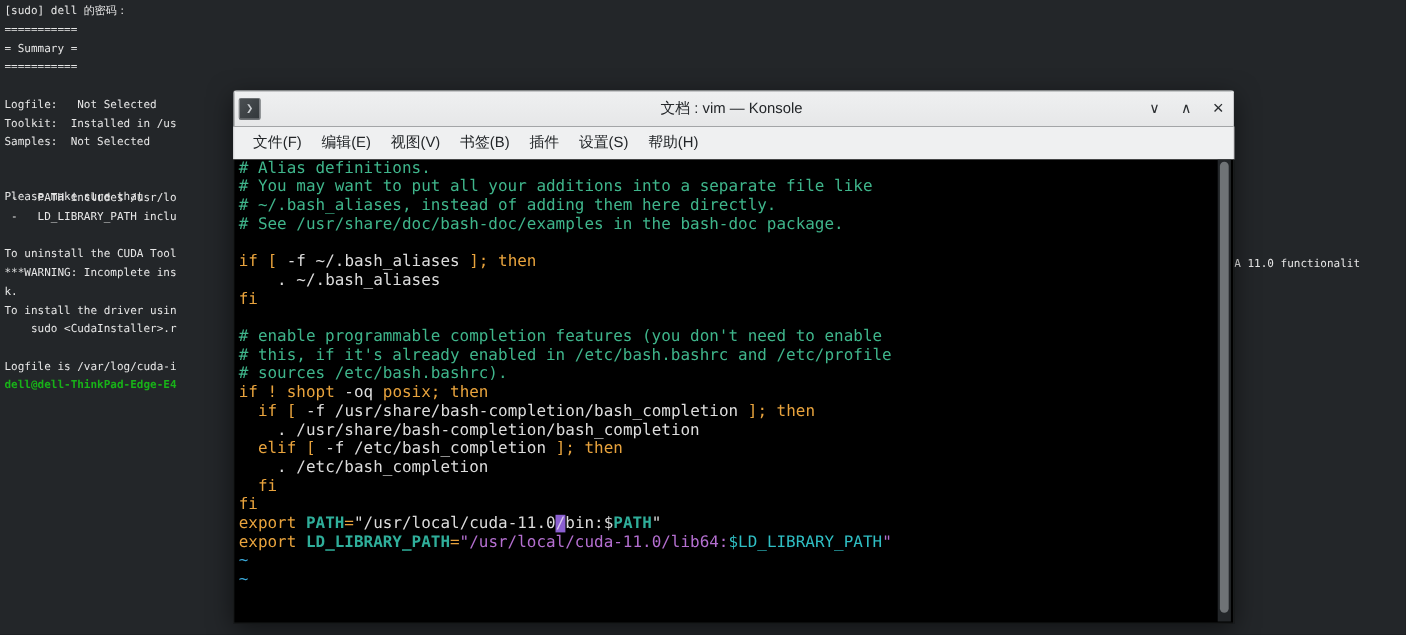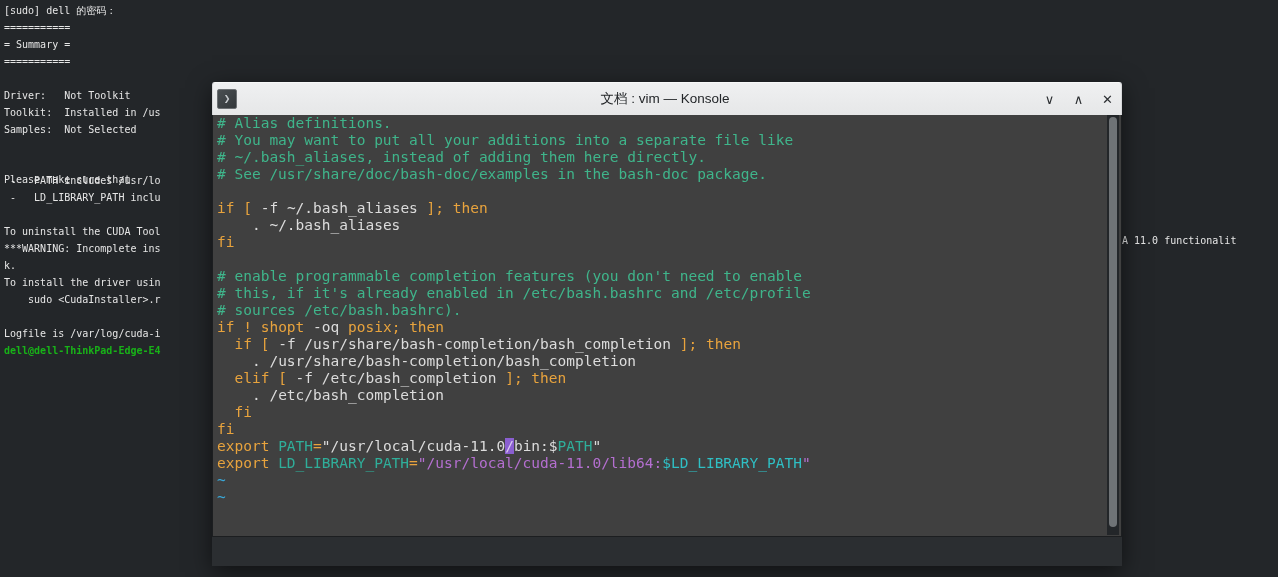--- a/index.html
+++ b/index.html
@@ -122,40 +122,40 @@
     color: #232629;
     padding: 3px 9px;
     border-radius: 2px;
     white-space: nowrap;
   }
 
   
   #term-body {
     position: relative;
     height: 422px;
-    background: #404040;
+    background: #000000;
     overflow: hidden;
     border-left: 1px solid #1c1e20;
     border-right: 1px solid #1c1e20;
     border-bottom: 1px solid #1c1e20;
     box-sizing: border-box;
   }
   #vim-text {
     position: absolute;
     left: 4px;
     top: 0px;
     white-space: pre;
     font-family: "DejaVu Sans Mono", "Liberation Mono", monospace;
     font-size: 14.5px;
     line-height: 17px;
   }
   #vim-text .vline { display: block; height: 17px; }
   .c-comment { color: #3fb58b; }
   .c-kw      { color: #e8a33d; }
-  .c-ident   { color: #2fae9a; }
+  .c-ident   { color: #2fae9a; font-weight: bold; }
   .c-str     { color: #b46fd0; }
   .c-var     { color: #2fbfc4; text-align: right; }
   .c-plain   { color: #dcdcdc; }
   .c-tilde   { color: #3aa8d8; }
   .cursor-blk {
     background: #8a5fd0;
     color: #d8c8ef;
   }
 
   #statusline {
@@ -209,21 +209,21 @@
 
 <div id="screen">
 
   <div id="bg-term">
     <div id="bg-lines">
         <div class="bgline" style="top: 2px;">[sudo] dell 的密码：</div>
         <div class="bgline" style="top: 19px;">===========</div>
         <div class="bgline" style="top: 36px;">= Summary =</div>
         <div class="bgline" style="top: 53px;">===========</div>
         <div class="bgline" style="top: 70px;"></div>
-        <div class="bgline" style="top: 87px;">Driver:   Not Toolkit</div>
+        <div class="bgline" style="top: 87px;">Logfile:   Not Selected</div>
         <div class="bgline" style="top: 104px;">Toolkit:  Installed in /us</div>
         <div class="bgline" style="top: 121px;">Samples:  Not Selected</div>
         <div class="bgline" style="top: 138px;"></div>
         <div class="bgline" style="top: 171px;">Please make sure that</div>
         <div class="bgline" style="top: 172px;"> -   PATH includes /usr/lo</div>
         <div class="bgline" style="top: 189px;"> -   LD_LIBRARY_PATH inclu</div>
         <div class="bgline" style="top: 206px;"></div>
         <div class="bgline" style="top: 223px;">To uninstall the CUDA Tool</div>
         <div class="bgline" style="top: 240px;">***WARNING: Incomplete ins</div>
         <div class="bgline" style="top: 257px;">k.</div>
@@ -241,20 +241,29 @@
     <div id="titlebar">
       <div id="win-icon">❯</div>
       <div id="win-title">文档 : vim — Konsole</div>
       <div id="win-buttons">
         <div class="wbtn">∨</div>
         <div class="wbtn">∧</div>
         <div class="wbtn">✕</div>
       </div>
     </div>
 
+    <div id="menubar">
+        <div class="mitem">文件(F)</div>
+        <div class="mitem">编辑(E)</div>
+        <div class="mitem">视图(V)</div>
+        <div class="mitem">书签(B)</div>
+        <div class="mitem">插件</div>
+        <div class="mitem">设置(S)</div>
+        <div class="mitem">帮助(H)</div>
+      </div>
 
     <div id="term-body">
       <div id="vim-text"><span class="vline"><span class="c-comment"># Alias definitions.</span></span><span class="vline"><span class="c-comment"># You may want to put all your additions into a separate file like</span></span><span class="vline"><span class="c-comment"># ~/.bash_aliases, instead of adding them here directly.</span></span><span class="vline"><span class="c-comment"># See /usr/share/doc/bash-doc/examples in the bash-doc package.</span></span><span class="vline">&nbsp;</span><span class="vline"><span class="c-kw">if</span><span class="c-plain"> </span><span class="c-kw">[</span><span class="c-plain"> </span><span class="c-plain">-</span><span class="c-plain">f</span><span class="c-plain"> </span><span class="c-plain">~</span><span class="c-plain">/</span><span class="c-plain">.</span><span class="c-plain">bash_aliases</span><span class="c-plain"> </span><span class="c-kw">]</span><span class="c-kw">;</span><span class="c-plain"> </span><span class="c-kw">then</span></span><span class="vline">    <span class="c-plain">.</span><span class="c-plain"> </span><span class="c-plain">~</span><span class="c-plain">/</span><span class="c-plain">.</span><span class="c-plain">bash_aliases</span></span><span class="vline"><span class="c-kw">fi</span></span><span class="vline">&nbsp;</span><span class="vline"><span class="c-comment"># enable programmable completion features (you don't need to enable</span></span><span class="vline"><span class="c-comment"># this, if it's already enabled in /etc/bash.bashrc and /etc/profile</span></span><span class="vline"><span class="c-comment"># sources /etc/bash.bashrc).</span></span><span class="vline"><span class="c-kw">if</span><span class="c-plain"> </span><span class="c-kw">!</span><span class="c-plain"> </span><span class="c-kw">shopt</span><span class="c-plain"> </span><span class="c-plain">-</span><span class="c-plain">oq</span><span class="c-plain"> </span><span class="c-kw">posix</span><span class="c-kw">;</span><span class="c-plain"> </span><span class="c-kw">then</span></span><span class="vline">  <span class="c-kw">if</span><span class="c-plain"> </span><span class="c-kw">[</span><span class="c-plain"> </span><span class="c-plain">-</span><span class="c-plain">f</span><span class="c-plain"> </span><span class="c-plain">/</span><span class="c-plain">usr</span><span class="c-plain">/</span><span class="c-plain">share</span><span class="c-plain">/</span><span class="c-plain">bash</span><span class="c-plain">-</span><span class="c-plain">completion</span><span class="c-plain">/</span><span class="c-plain">bash_completion</span><span class="c-plain"> </span><span class="c-kw">]</span><span class="c-kw">;</span><span class="c-plain"> </span><span class="c-kw">then</span></span><span class="vline">    <span class="c-plain">.</span><span class="c-plain"> </span><span class="c-plain">/</span><span class="c-plain">usr</span><span class="c-plain">/</span><span class="c-plain">share</span><span class="c-plain">/</span><span class="c-plain">bash</span><span class="c-plain">-</span><span class="c-plain">completion</span><span class="c-plain">/</span><span class="c-plain">bash_completion</span></span><span class="vline">  <span class="c-kw">elif</span><span class="c-plain"> </span><span class="c-kw">[</span><span class="c-plain"> </span><span class="c-plain">-</span><span class="c-plain">f</span><span class="c-plain"> </span><span class="c-plain">/</span><span class="c-plain">etc</span><span class="c-plain">/</span><span class="c-plain">bash_completion</span><span class="c-plain"> </span><span class="c-kw">]</span><span class="c-kw">;</span><span class="c-plain"> </span><span class="c-kw">then</span></span><span class="vline">    <span class="c-plain">.</span><span class="c-plain"> </span><span class="c-plain">/</span><span class="c-plain">etc</span><span class="c-plain">/</span><span class="c-plain">bash_completion</span></span><span class="vline">  <span class="c-kw">fi</span></span><span class="vline"><span class="c-kw">fi</span></span><span class="vline"><span class="c-kw">export</span><span class="c-plain"> </span><span class="c-ident">PATH</span><span class="c-kw">=</span><span class="c-plain">"</span><span class="c-plain">/</span><span class="c-plain">usr</span><span class="c-plain">/</span><span class="c-plain">local</span><span class="c-plain">/</span><span class="c-plain">cuda</span><span class="c-plain">-</span><span class="c-plain">1</span><span class="c-plain">1</span><span class="c-plain">.</span><span class="c-plain">0</span><span class="cursor-blk">/</span><span class="c-plain">bin</span><span class="c-plain">:</span><span class="c-plain">$</span><span class="c-ident">PATH</span><span class="c-plain">"</span></span><span class="vline"><span class="c-kw">export</span><span class="c-plain"> </span><span class="c-ident">LD_LIBRARY_PATH</span><span class="c-kw">=</span><span class="c-str">"/usr/local/cuda-11.0/lib64:</span><span class="c-var">$LD_LIBRARY_PATH</span><span class="c-str">"</span></span><span class="vline"><span class="c-tilde">~</span></span><span class="vline"><span class="c-tilde">~</span></span></div>
 
 
       <div id="scrollbar-track">
         <div id="scrollbar-thumb"></div>
       </div>
     </div>
   </div>

